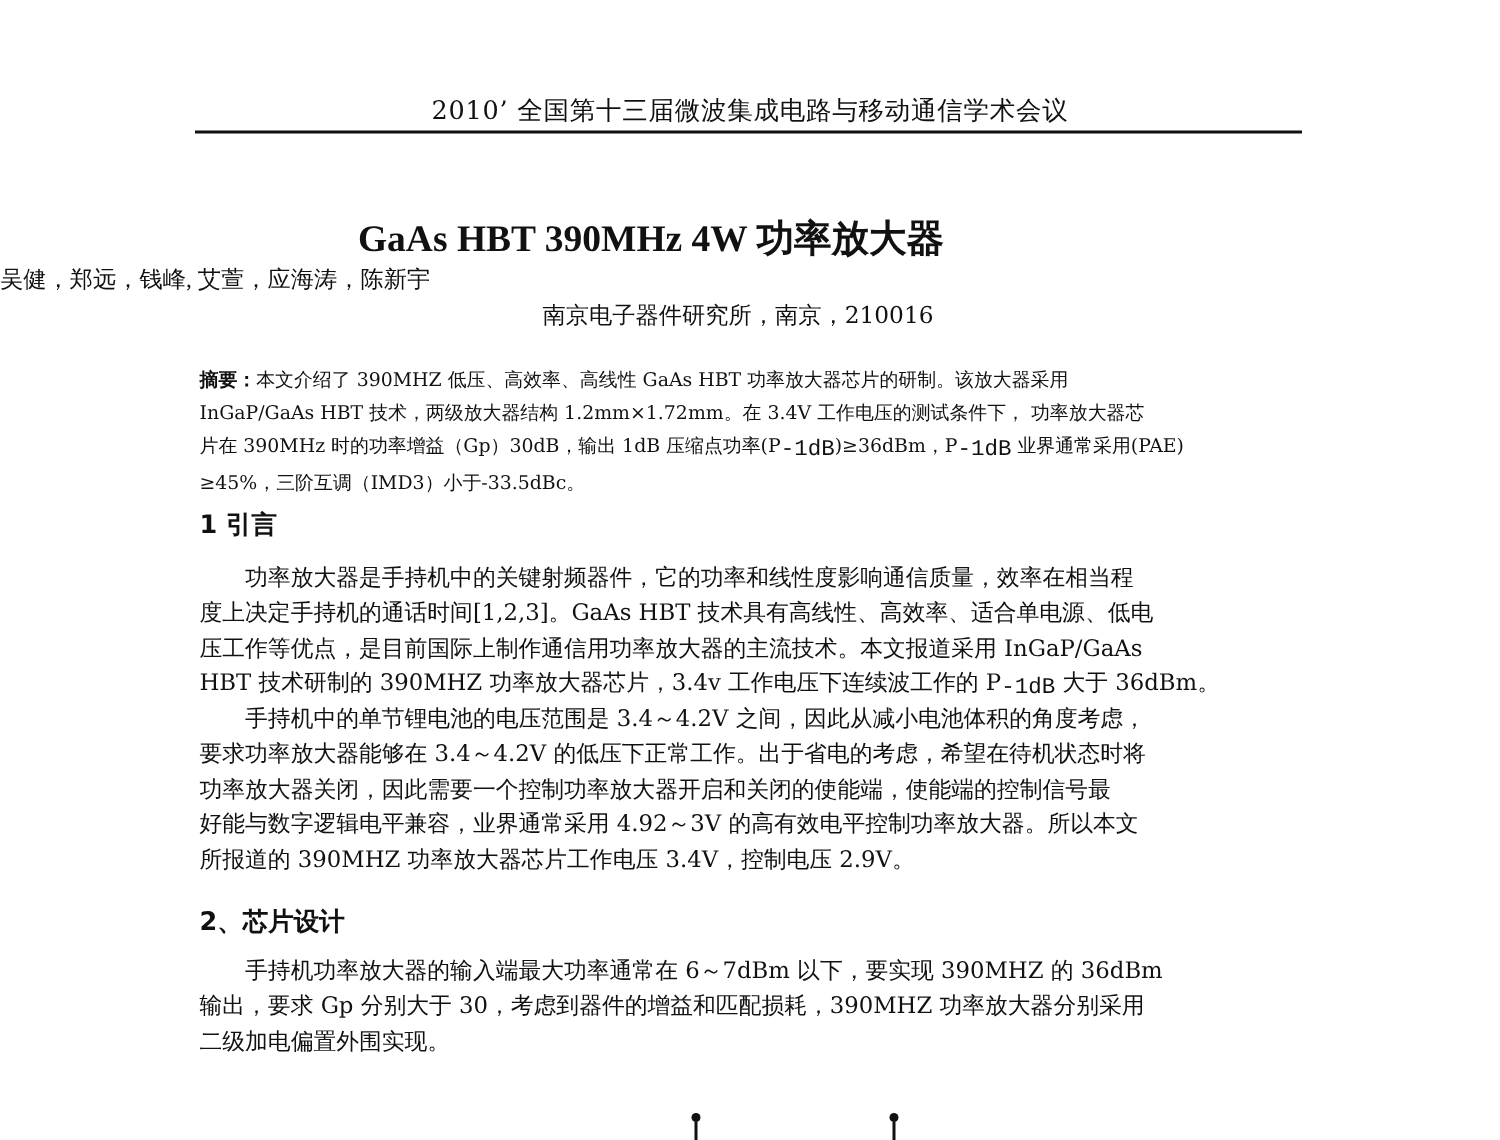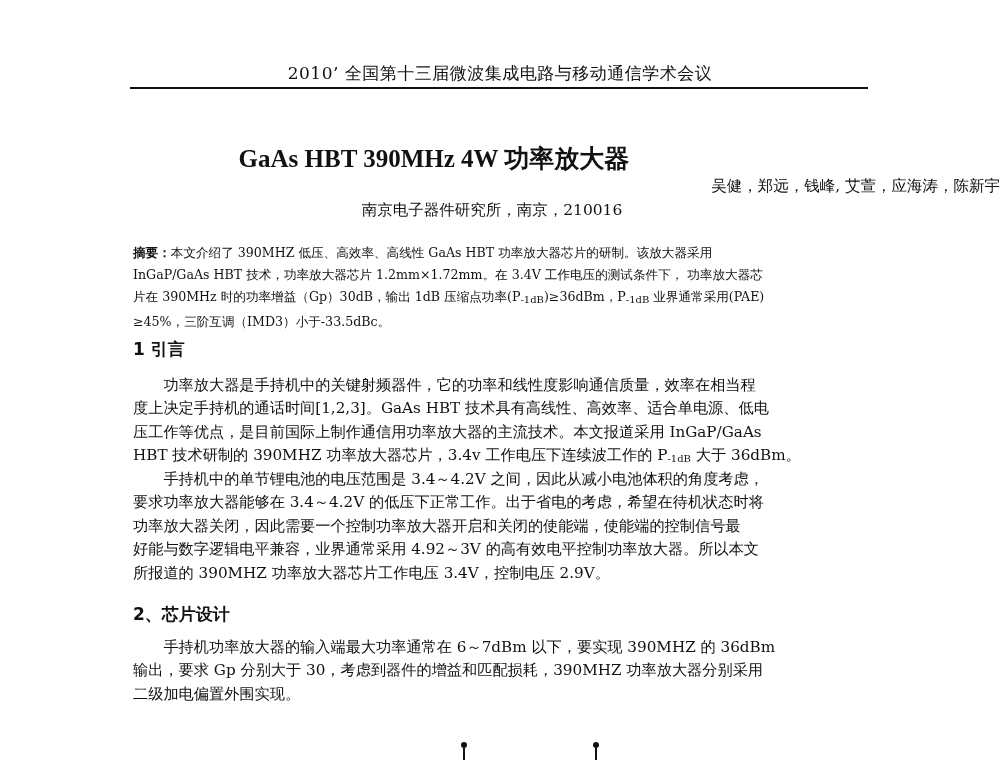--- a/index.html
+++ b/index.html
@@ -13,60 +13,60 @@
     text-align: center; font-size: 17px; letter-spacing: 0.5px;
   }
   .header-rule {
     position: absolute; left: 130px; top: 87px; width: 738px; height: 2px; background: #111;
   }
   .title {
     position: absolute; left: 0; top: 142px; width: 868px; text-align: center;
     font-size: 25px; font-weight: bold; font-family: "Liberation Serif", serif;
   }
   .authors {
-    position: absolute; left: 0; top: 176px; width: 1000px; text-align: right; font-size: 15.5px;
+    position: absolute; left: 0; top: 176px; width: 1000px; text-align: left; font-size: 15.5px; font-family: Liberation Serif, serif;
   }
   .affil {
     position: absolute; left: 0; top: 200px; width: 984px; text-align: center; font-size: 15.5px;
   }
   .abstract {
     position: absolute; left: 133px; top: 242px; width: 738px;
     font-size: 12.6px; line-height: 22px; text-align: justify;
   }
   .abstract .label { font-weight: bold; }
   .abstract p { margin: 0; }
   .section-heading {
     position: absolute; left: 133px; font-size: 17px; font-weight: bold;
     font-family: "DejaVu Sans", sans-serif;
   }
   .body-para {
     position: absolute; left: 133px; width: 738px;
     font-size: 15.2px; line-height: 23.4px; text-align: justify;
   }
   .body-para .line { display: block; white-space: nowrap; }
-  sub { font-size: 10px; vertical-align: -2px; }
+  sub { font-size: 15px; vertical-align: -2px; font-family: Liberation Mono, monospace; }
   .fig-pin {
     position: absolute; top: 742px; width: 6px; height: 18px;
   }
   .fig-pin .head { width: 6px; height: 6px; background: #111; border-radius: 50%; }
   .fig-pin .stem { width: 2px; height: 12px; background: #111; margin-left: 2px; }
 </style>
 </head>
 <body>
 
 <div class="header">2010’  全国第十三届微波集成电路与移动通信学术会议</div>
 <div class="header-rule"></div>
 
 <div class="title">GaAs HBT 390MHz 4W 功率放大器</div>
 <div class="authors">吴健，郑远，钱峰, 艾萱，应海涛，陈新宇</div>
 <div class="affil">南京电子器件研究所，南京，210016</div>
 
 <div class="abstract">
   <p><span class="label">摘要：</span><span>本文介绍了 390MHZ 低压、高效率、高线性 GaAs HBT 功率放大器芯片的研制。该放大器采用</span></p>
-  <p>InGaP/GaAs HBT 技术，功率放大器芯片 1.2mm×1.72mm。在 3.4V 工作电压的测试条件下， 功率放大器芯</p>
+  <p>InGaP/GaAs HBT 技术，两级放大器结构 1.2mm×1.72mm。在 3.4V 工作电压的测试条件下， 功率放大器芯</p>
   <p><span>片在 390MHz 时的功率增益（Gp）30dB，输出 1dB 压缩点功率(P</span><sub>-1dB</sub><span>)≥36dBm，P</span><sub>-1dB</sub><span> 业界通常采用(PAE)</span></p>
   <p>≥45%，三阶互调（IMD3）小于-33.5dBc。</p>
 </div>
 
 <div class="section-heading" style="top:338px;">1 引言</div>
 
 <div class="body-para" style="top:374px;">
   <span class="line" style="text-indent:2em;">功率放大器是手持机中的关键射频器件，它的功率和线性度影响通信质量，效率在相当程</span>
   <span class="line">度上决定手持机的通话时间[1,2,3]。GaAs HBT 技术具有高线性、高效率、适合单电源、低电</span>
   <span class="line">压工作等优点，是目前国际上制作通信用功率放大器的主流技术。本文报道采用 InGaP/GaAs</span>

